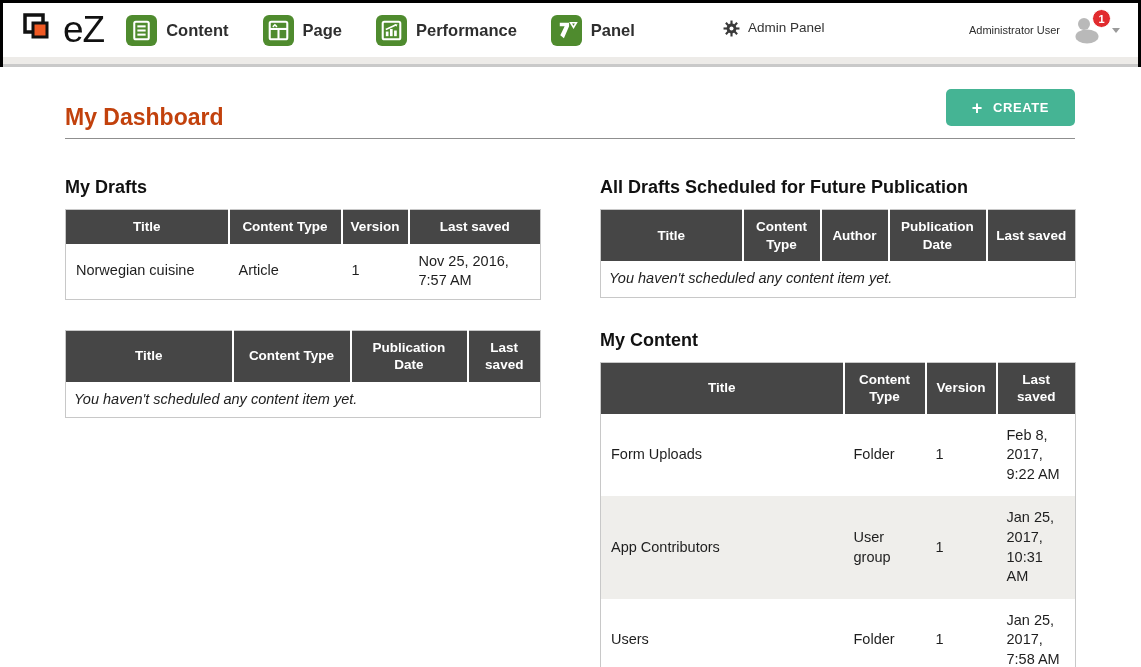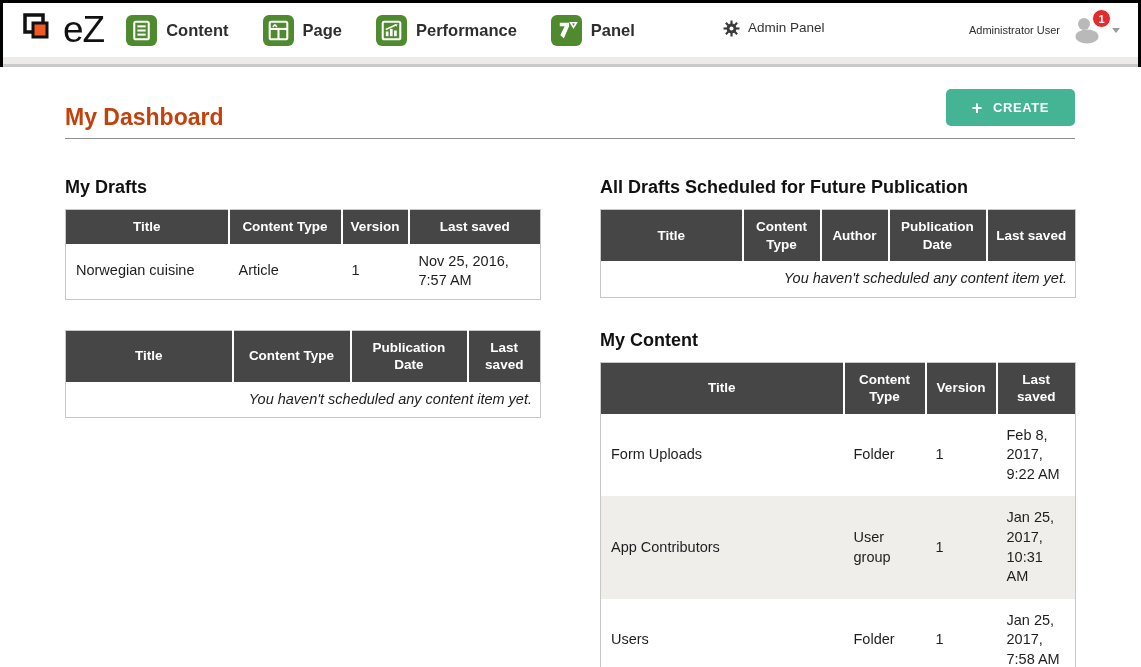--- a/index.html
+++ b/index.html
@@ -53,21 +53,21 @@
 
   table { width:100%; border-collapse:collapse; table-layout:fixed;
     border:1px solid #c8c8c8; }
   th { background:#464646; color:#fff; font-size:13.5px; font-weight:bold;
     text-align:center; padding:8px 5px; line-height:1.3; }
   th + th { border-left:2px solid #fff; }
   td { font-size:14.5px; padding:8px 10px; line-height:1.35; vertical-align:middle;
     word-wrap:break-word; }
   .compact td { padding:12px 10px; }
   .striped tbody tr:nth-child(even) { background:#efeeeb; }
-  td.empty { text-align:right; font-style:italic; padding:8px; }
+  td.empty { text-align:left; font-style:italic; padding:8px; }
 </style>
 </head>
 <body>
 
 <div class="frame-top"></div>
 
 <div class="chrome">
   <div class="topbar">
 
     <div class="logo">

